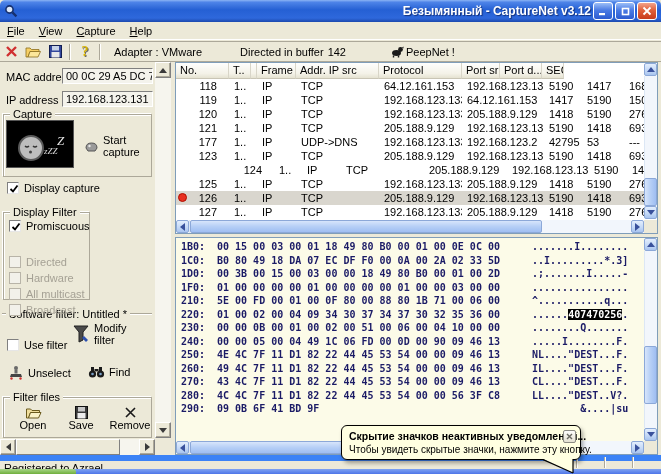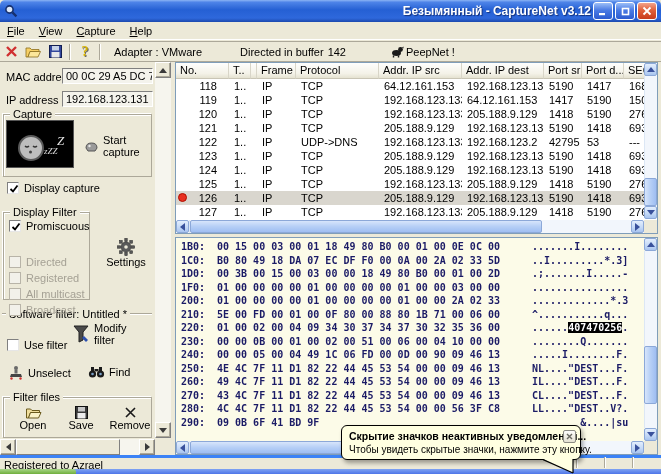--- a/index.html
+++ b/index.html
@@ -101,21 +101,21 @@
     background:#FCFBE8; border:1px solid #7F9DB9; overflow:hidden; }
   .hex-lines { position:absolute; left:5px; top:3px; right:14px;
     font-family:"DejaVu Sans Mono", monospace; font-weight:bold; font-size:10px; color:#1B1B66; }
   .hex-line { position:relative; height:13.5px; white-space:pre; }
   .hex-off { display:inline-block; width:36px; }
   .hex-ascii { position:absolute; left:351px; top:0; }
   .hex-sel { background:#000; color:#fff; }
 
   
   .statusbar { position:absolute; left:0; top:455px; width:661px; height:14px; background:#ECE9D8;
-    border-top:3px solid #3b82f6; padding:1px 0 0 4px; }
+    border-top:6px solid #3b82f6; padding:1px 0 0 4px; }
   .sb-div { position:absolute; top:457px; width:2px; height:11px; border-left:1px solid #ACA899; border-right:1px solid #fff; }
   .taskbar { position:absolute; left:0; top:469px; width:661px; height:5px;
     background:linear-gradient(180deg,#7FA3F2 0%,#4E75E8 100%); }
   .startbtn { position:absolute; left:0; top:469px; width:76px; height:5px;
     background:linear-gradient(180deg,#A9D78A 0%,#6FAE3C 100%); border-radius:0 3px 0 0; }
 
   
   .balloon { position:absolute; left:341px; top:425px; width:240px; height:35px; background:#FFFFE1;
     border:1px solid #000; border-radius:6px; box-shadow:2px 3px 4px rgba(0,0,0,.35); z-index:50; }
   .balloon-title { font-weight:bold; font-size:10.5px; white-space:nowrap; padding:4px 20px 0 7px; }
@@ -243,41 +243,20 @@
           <polyline points="1.5,5 4,7.5 8.5,1.5" fill="none" stroke="#000" stroke-width="1.8"></polyline>
         </svg>
     </span>
     <span>Display capture</span>
   </div>
 
   <div class="groupbox" style="left:3px;top:150px;width:87px;height:88px">
     <span class="group-label">Display Filter</span>
   </div>
   <div id="hw-options"></div>
-  <span class="stack-btn" style="left:102px;top:176px;width:48px">
-    <span>
-      <svg width="18" height="18" viewBox="0 0 18 18" style="margin:0 auto">
-        <g fill="#5a5a5a" stroke="#2e2e2e" stroke-width="0.6">
-          <circle cx="9" cy="9" r="5"></circle>
-          <g>
-            <rect x="7.8" y="0.5" width="2.4" height="3"></rect>
-              <rect x="7.8" y="14.5" width="2.4" height="3"></rect>
-            <rect x="0.5" y="7.8" width="3" height="2.4"></rect>
-              <rect x="14.5" y="7.8" width="3" height="2.4"></rect>
-            <rect x="2.6" y="2.6" width="2.6" height="2.6"></rect>
-              <rect x="12.8" y="2.6" width="2.6" height="2.6"></rect>
-            <rect x="2.6" y="12.8" width="2.6" height="2.6"></rect>
-              <rect x="12.8" y="12.8" width="2.6" height="2.6"></rect>
-          </g>
-        </g>
-        <circle cx="9" cy="9" r="1.8" fill="#ECE9D8"></circle>
-      </svg>
-    </span>
-    <span>Settings</span>
-  </span>
 
   <div class="sep-label" style="left:2px;top:246px;width:150px">
     <span>Software filter: Untitled *</span>
   </div>
 
   <div class="cb" style="left:7px;top:277px">
     <span class="cb-box"></span>
     <span>Use filter</span>
   </div>
   <span class="flat-btn" style="left:72px;top:260px">
@@ -369,41 +348,40 @@
         </svg>
       </span>
       <span>Promiscuous</span>
     </div>
     <div class="cb disabled" style="left: 9px; top: 174px;">
       <span class="cb-box"></span>
       <span>Directed</span>
     </div>
     <div class="cb disabled" style="left: 9px; top: 190px;">
       <span class="cb-box"></span>
-      <span>Registered</span>
+      <span>Hardware</span>
     </div>
     <div class="cb disabled" style="left: 9px; top: 206px;">
       <span class="cb-box"></span>
       <span>All multicast</span>
     </div>
     <div class="cb disabled" style="left: 9px; top: 222px;">
       <span class="cb-box"></span>
       <span>Broadcast</span>
     </div>
   </div>
 
 <div class="pkt-table">
   <div class="pkt-header" id="pkt-header">
       <span class="hcell" style="width: 53px;">No.</span>
       <span class="hcell" style="width: 22px;">T..</span>
       <span class="hcell" style="width: 6px;"></span>
       <span class="hcell" style="width: 39px;">Frame</span>
+      <span class="hcell" style="width: 83px;">Addr. IP src</span>
       <span class="hcell" style="width: 83px;">Protocol</span>
-      <span class="hcell" style="width: 83px;">Addr. IP src</span>
-      <span class="hcell" style="width: 82px;">Addr. IP dest</span>
       <span class="hcell" style="width: 38px;">Port src</span>
       <span class="hcell" style="width: 42px;">Port d...</span>
       <span class="hcell" style="width: 22px;">SEC</span>
     </div>
   <div id="pkt-rows">
       <div class="pkt-row">
         <span class="cell num" style="width: 53px;">118</span>
         <span class="cell pad" style="width: 22px;">1..</span>
         <span class="cell pad" style="width: 6px;"></span>
         <span class="cell pad" style="width: 39px;">IP</span>
@@ -444,21 +422,21 @@
         <span class="cell pad" style="width: 6px;"></span>
         <span class="cell pad" style="width: 39px;">IP</span>
         <span class="cell pad" style="width: 83px;">TCP</span>
         <span class="cell pad" style="width: 83px;">205.188.9.129</span>
         <span class="cell pad" style="width: 82px;">192.168.123.133</span>
         <span class="cell pad" style="width: 38px;">5190</span>
         <span class="cell pad" style="width: 42px;">1418</span>
         <span class="cell pad" style="width: 22px;">693</span>
       </div>
       <div class="pkt-row">
-        <span class="cell num" style="width: 53px;">122</span>
+        <span class="cell num" style="width: 53px;">177</span>
         <span class="cell pad" style="width: 22px;">1..</span>
         <span class="cell pad" style="width: 6px;"></span>
         <span class="cell pad" style="width: 39px;">IP</span>
         <span class="cell pad" style="width: 83px;">UDP-&gt;DNS</span>
         <span class="cell pad" style="width: 83px;">192.168.123.133</span>
         <span class="cell pad" style="width: 82px;">192.168.123.2</span>
         <span class="cell pad" style="width: 38px;">42795</span>
         <span class="cell pad" style="width: 42px;">53</span>
         <span class="cell pad" style="width: 22px;">---</span>
       </div>
@@ -468,21 +446,21 @@
         <span class="cell pad" style="width: 6px;"></span>
         <span class="cell pad" style="width: 39px;">IP</span>
         <span class="cell pad" style="width: 83px;">TCP</span>
         <span class="cell pad" style="width: 83px;">205.188.9.129</span>
         <span class="cell pad" style="width: 82px;">192.168.123.133</span>
         <span class="cell pad" style="width: 38px;">5190</span>
         <span class="cell pad" style="width: 42px;">1418</span>
         <span class="cell pad" style="width: 22px;">693</span>
       </div>
       <div class="pkt-row">
-        <span class="cell num" style="width: 53px;">124</span>
+        <span class="cell num" style="width: 53px; margin-left: 45px;">124</span>
         <span class="cell pad" style="width: 22px;">1..</span>
         <span class="cell pad" style="width: 6px;"></span>
         <span class="cell pad" style="width: 39px;">IP</span>
         <span class="cell pad" style="width: 83px;">TCP</span>
         <span class="cell pad" style="width: 83px;">205.188.9.129</span>
         <span class="cell pad" style="width: 82px;">192.168.123.133</span>
         <span class="cell pad" style="width: 38px;">5190</span>
         <span class="cell pad" style="width: 42px;">1418</span>
         <span class="cell pad" style="width: 22px;">693</span>
       </div>
@@ -544,21 +522,20 @@
     </span>
   <span class="corner" style="right:0;top:157px;width:13px;height:13px"></span>
 </div>
 
 <div class="hex-view">
   <div class="hex-lines" id="hex-lines">
       <div class="hex-line"><span class="hex-off">1B0:</span><span>00 15 00 03 00 01 18 49 80 B0 00 01 00 0E 0C 00</span><span class="hex-ascii">.......I........</span></div>
       <div class="hex-line"><span class="hex-off">1C0:</span><span>B0 80 49 18 DA 07 EC DF F0 00 0A 00 2A 02 33 5D</span><span class="hex-ascii">..I.........*.3]</span></div>
       <div class="hex-line"><span class="hex-off">1D0:</span><span>00 3B 00 15 00 03 00 00 18 49 80 B0 00 01 00 2D</span><span class="hex-ascii">.;.......I.....-</span></div>
       <div class="hex-line"><span class="hex-off">1F0:</span><span>01 00 00 00 00 01 00 00 00 00 01 00 00 03 00 00</span><span class="hex-ascii">................</span></div>
-      <div class="hex-line"><span class="hex-off">200:</span><span>01 00 00 00 00 01 00 00 00 00 01 00 00 2A 02 33</span><span class="hex-ascii">.............*.3</span></div>
       <div class="hex-line"><span class="hex-off">210:</span><span>5E 00 FD 00 01 00 0F 80 00 88 80 1B 71 00 06 00</span><span class="hex-ascii">^...........q...</span></div>
       <div class="hex-line"><span class="hex-off">220:</span><span>01 00 02 00 04 09 34 30 37 34 37 30 32 35 36 00</span><span class="hex-ascii"><span>......</span><span class="hex-sel">407470256</span><span>.</span></span></div>
       <div class="hex-line"><span class="hex-off">230:</span><span>00 00 0B 00 01 00 02 00 51 00 06 00 04 10 00 00</span><span class="hex-ascii">........Q.......</span></div>
       <div class="hex-line"><span class="hex-off">240:</span><span>00 00 05 00 04 49 1C 06 FD 00 0D 00 90 09 46 13</span><span class="hex-ascii">.....I........F.</span></div>
       <div class="hex-line"><span class="hex-off">250:</span><span>4E 4C 7F 11 D1 82 22 44 45 53 54 00 00 09 46 13</span><span class="hex-ascii">NL...."DEST...F.</span></div>
       <div class="hex-line"><span class="hex-off">260:</span><span>49 4C 7F 11 D1 82 22 44 45 53 54 00 00 09 46 13</span><span class="hex-ascii">IL...."DEST...F.</span></div>
       <div class="hex-line"><span class="hex-off">270:</span><span>43 4C 7F 11 D1 82 22 44 45 53 54 00 00 09 46 13</span><span class="hex-ascii">CL...."DEST...F.</span></div>
       <div class="hex-line"><span class="hex-off">280:</span><span>4C 4C 7F 11 D1 82 22 44 45 53 54 00 00 56 3F C8</span><span class="hex-ascii">LL...."DEST..V?.</span></div>
       <div class="hex-line"><span class="hex-off">290:</span><span>09 0B 6F 41 BD 9F</span><span class="hex-ascii">&nbsp;&nbsp;&nbsp;&nbsp;&nbsp;&nbsp;&nbsp;&nbsp;&amp;....|su</span></div>
     </div>

